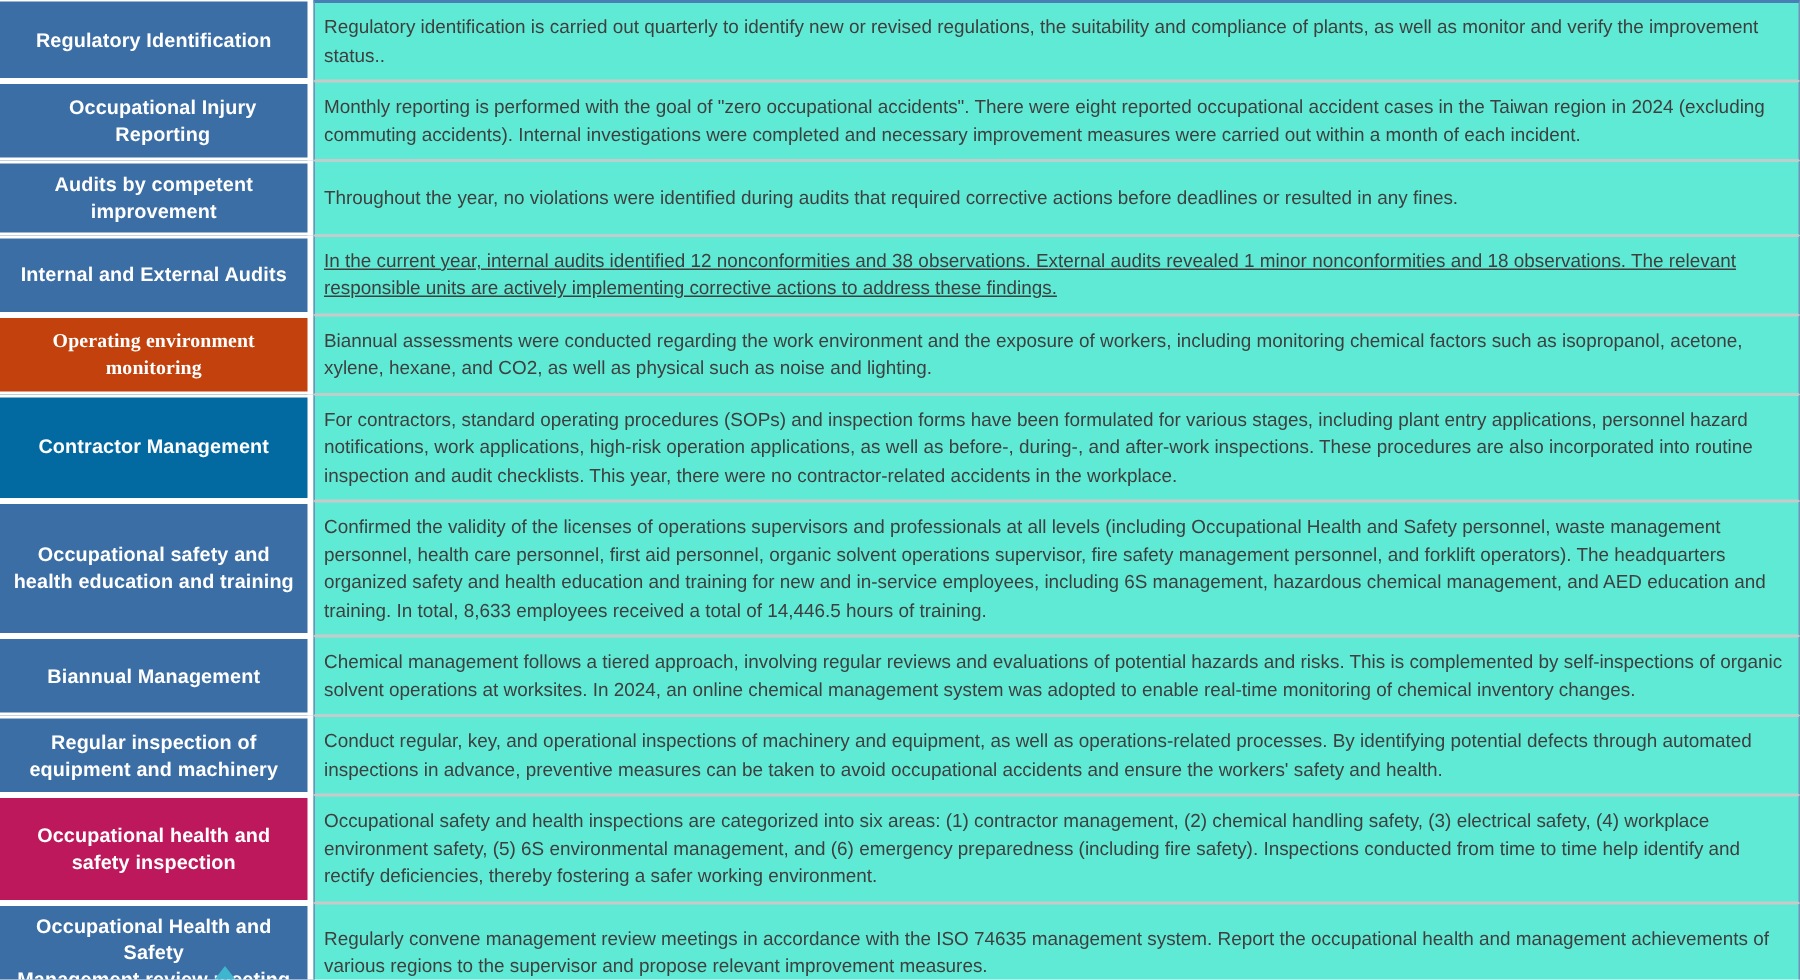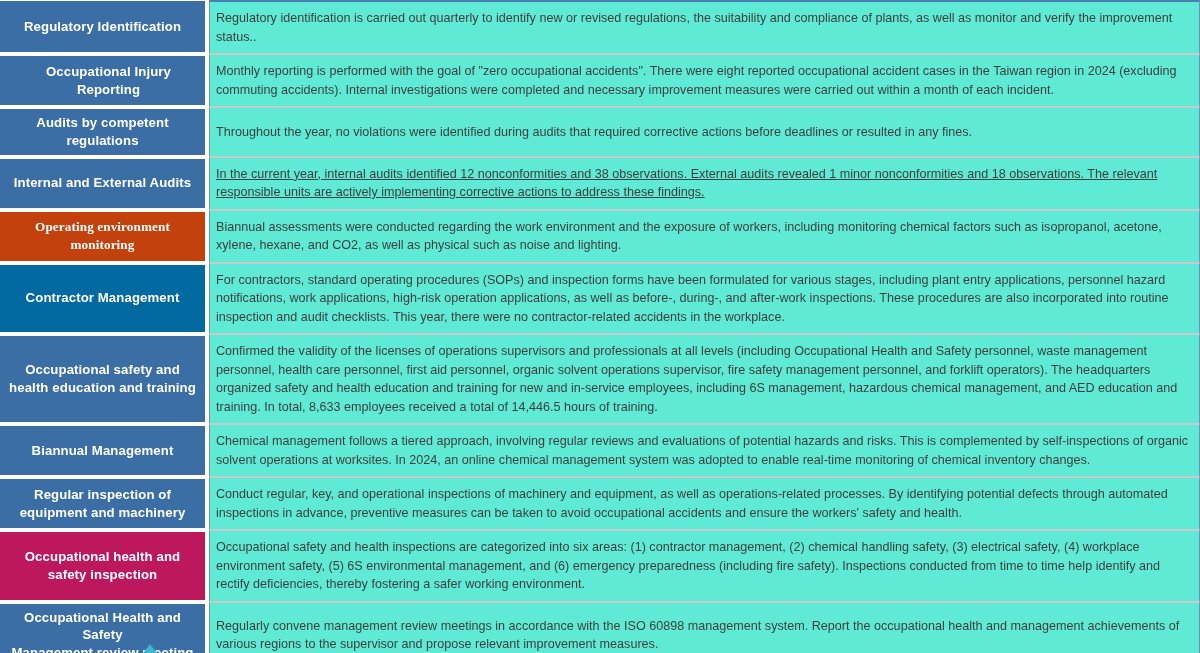--- a/index.html
+++ b/index.html
@@ -100,21 +100,21 @@
       </tr>
 
       <tr>
         <td class="label-cell" style="background-color: rgb(59, 110, 165); padding-left: 20px;">Occupational Injury Reporting</td>
         <td class="desc-cell" style="color: rgb(63, 63, 63);">
             <span class="desc-text">Monthly reporting is performed with the goal of "zero occupational accidents". There were eight reported occupational accident cases in the Taiwan region in 2024 (excluding commuting accidents). Internal investigations were completed and necessary improvement measures were carried out within a month of each incident.</span>
           </td>
       </tr>
 
       <tr>
-        <td class="label-cell" style="background-color: rgb(59, 110, 165);">Audits by competent regulations</td>
+        <td class="label-cell" style="background-color: rgb(59, 110, 165);">Audits by competent improvement</td>
         <td class="desc-cell" style="color: rgb(63, 63, 63);">
             <span class="desc-text">Throughout the year, no violations were identified during audits that required corrective actions before deadlines or resulted in any fines.</span>
           </td>
       </tr>
 
       <tr>
         <td class="label-cell" style="background-color: rgb(59, 110, 165);">Internal and External Audits</td>
         <td class="desc-cell" style="color: rgb(63, 63, 63); text-decoration: underline;">
             <span class="desc-text">In the current year, internal audits identified 12 nonconformities and 38 observations. External audits revealed 1 minor nonconformities and 18 observations. The relevant responsible units are actively implementing corrective actions to address these findings.</span>
           </td>
@@ -158,21 +158,21 @@
       <tr>
         <td class="label-cell" style="background-color: #be185d;">Occupational health and safety inspection</td>
         <td class="desc-cell" style="color: rgb(63, 63, 63);">
             <span class="desc-text">Occupational safety and health inspections are categorized into six areas: (1) contractor management, (2) chemical handling safety, (3) electrical safety, (4) workplace environment safety, (5) 6S environmental management, and (6) emergency preparedness (including fire safety). Inspections conducted from time to time help identify and rectify deficiencies, thereby fostering a safer working environment.</span>
           </td>
       </tr>
 
       <tr>
         <td class="label-cell" style="background-color: rgb(59, 110, 165);">Occupational Health and Safety<br>Management review meeting</td>
         <td class="desc-cell" style="color: rgb(63, 63, 63);">
-            <span class="desc-text">Regularly convene management review meetings in accordance with the ISO 60898 management system. Report the occupational health and management achievements of various regions to the supervisor and propose relevant improvement measures.</span>
+            <span class="desc-text">Regularly convene management review meetings in accordance with the ISO 74635 management system. Report the occupational health and management achievements of various regions to the supervisor and propose relevant improvement measures.</span>
           </td>
       </tr>
 
     </tbody>
   </table>
 
   <div class="bottom-marker" style="border-bottom-color: rgb(63, 182, 207);"></div>
 
 </div>
 

